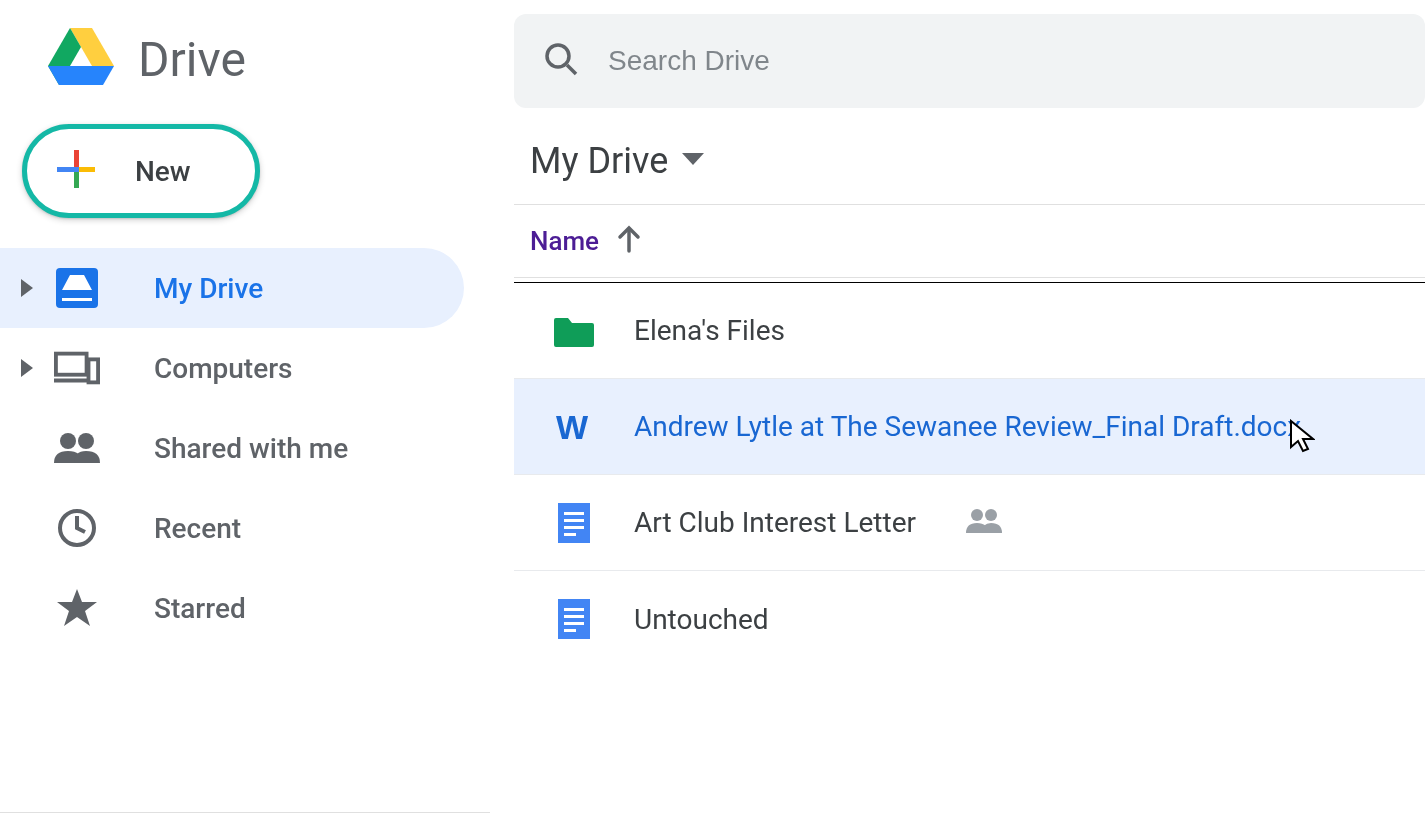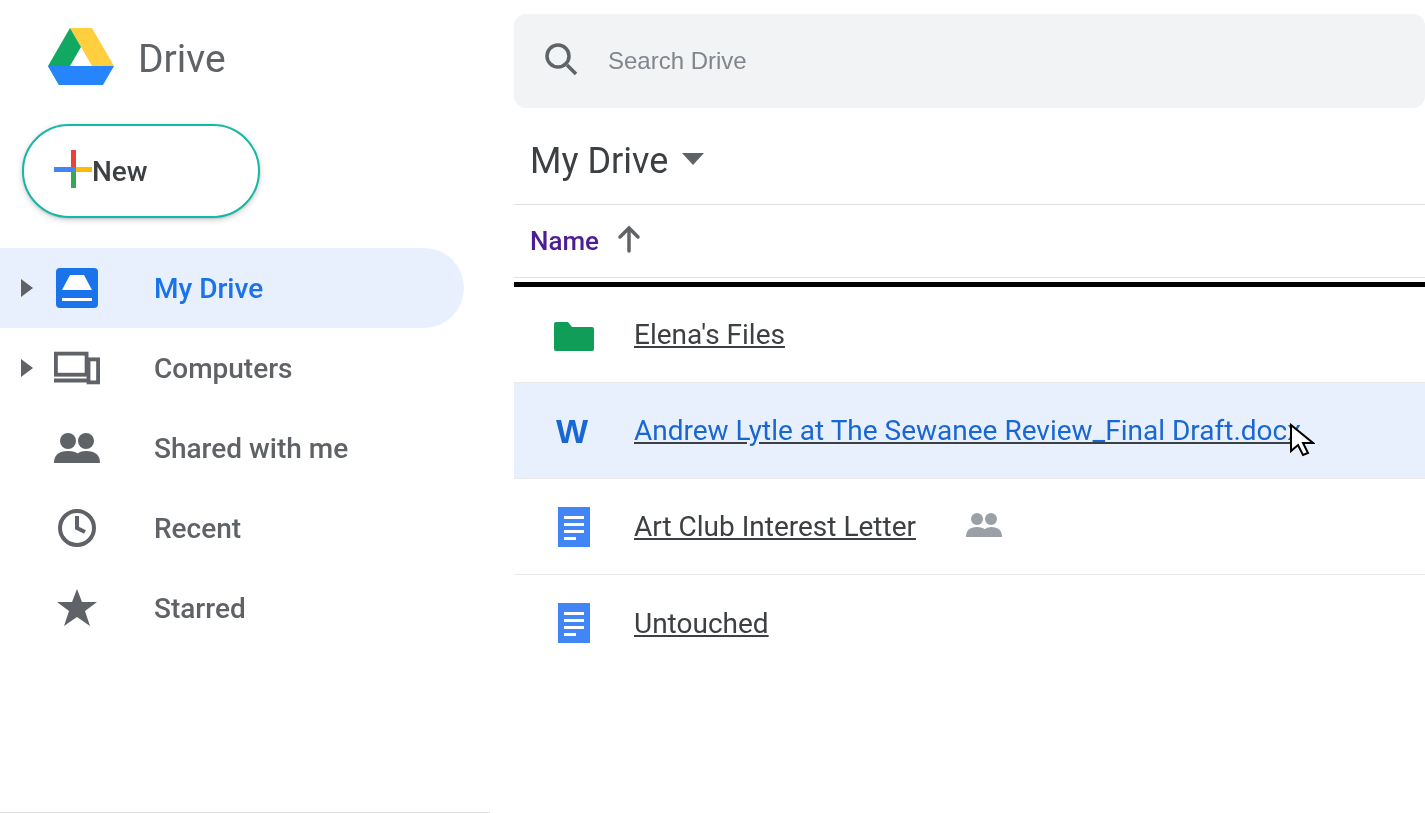--- a/index.html
+++ b/index.html
@@ -25,35 +25,36 @@
     border-bottom: 1px solid #e0e0e0;
     padding-bottom: 18px;
   }
   .brand {
     display: flex;
     align-items: center;
     padding: 28px 0 28px 48px;
     gap: 24px;
   }
   .brand-name {
-    font-size: 39px;
+    font-size: 48px;
     color: #5f6368;
     font-weight: 400;
   }
   .new-btn {
     margin: 6px 0 30px 22px;
     width: 238px;
     height: 94px;
     border-radius: 48px;
     background: #fff;
-    border: 2px solid #14b8a6;
+    border: 5px solid #14b8a6;
     box-shadow: 0 2px 6px rgba(0,0,0,0.18), 0 1px 2px rgba(0,0,0,0.12);
     display: flex;
     align-items: center;
     padding-left: 30px;
+    gap: 40px;
     cursor: pointer;
   }
   .new-btn-label {
     font-size: 28px;
     color: #3c4043;
     font-weight: 500;
   }
   .nav { list-style: none; }
   .nav-item {
     display: flex;
@@ -97,21 +98,21 @@
     background: #f1f3f4;
     border-radius: 12px;
     display: flex;
     align-items: center;
     padding: 0 30px;
     gap: 30px;
   }
   .search-input {
     border: none;
     background: transparent;
-    font-size: 24px;
+    font-size: 28px;
     color: #5f6368;
     outline: none;
     flex: 1;
   }
   .search-input::placeholder { color: #80868b; }
 
   .location-bar {
     display:flex;
     align-items:center;
     gap: 14px;
@@ -130,21 +131,21 @@
     border-bottom: 1px solid #e0e0e0;
     margin-bottom: 4px;
     gap: 18px;
   }
   .columns-header .col-name {
     font-size: 26px;
     font-weight: 500;
     color: #4c1d95;
   }
 
-  .file-list { border-top: 5px solid #000000; text-decoration: underline; }
+  .file-list { border-top: 1px solid #000000; }
   .file-row {
     display:flex;
     align-items:center;
     height: 96px;
     border-bottom: 1px solid #e8eaed;
     padding-left: 40px;
     gap: 40px;
     cursor: pointer;
     position: relative;
   }

